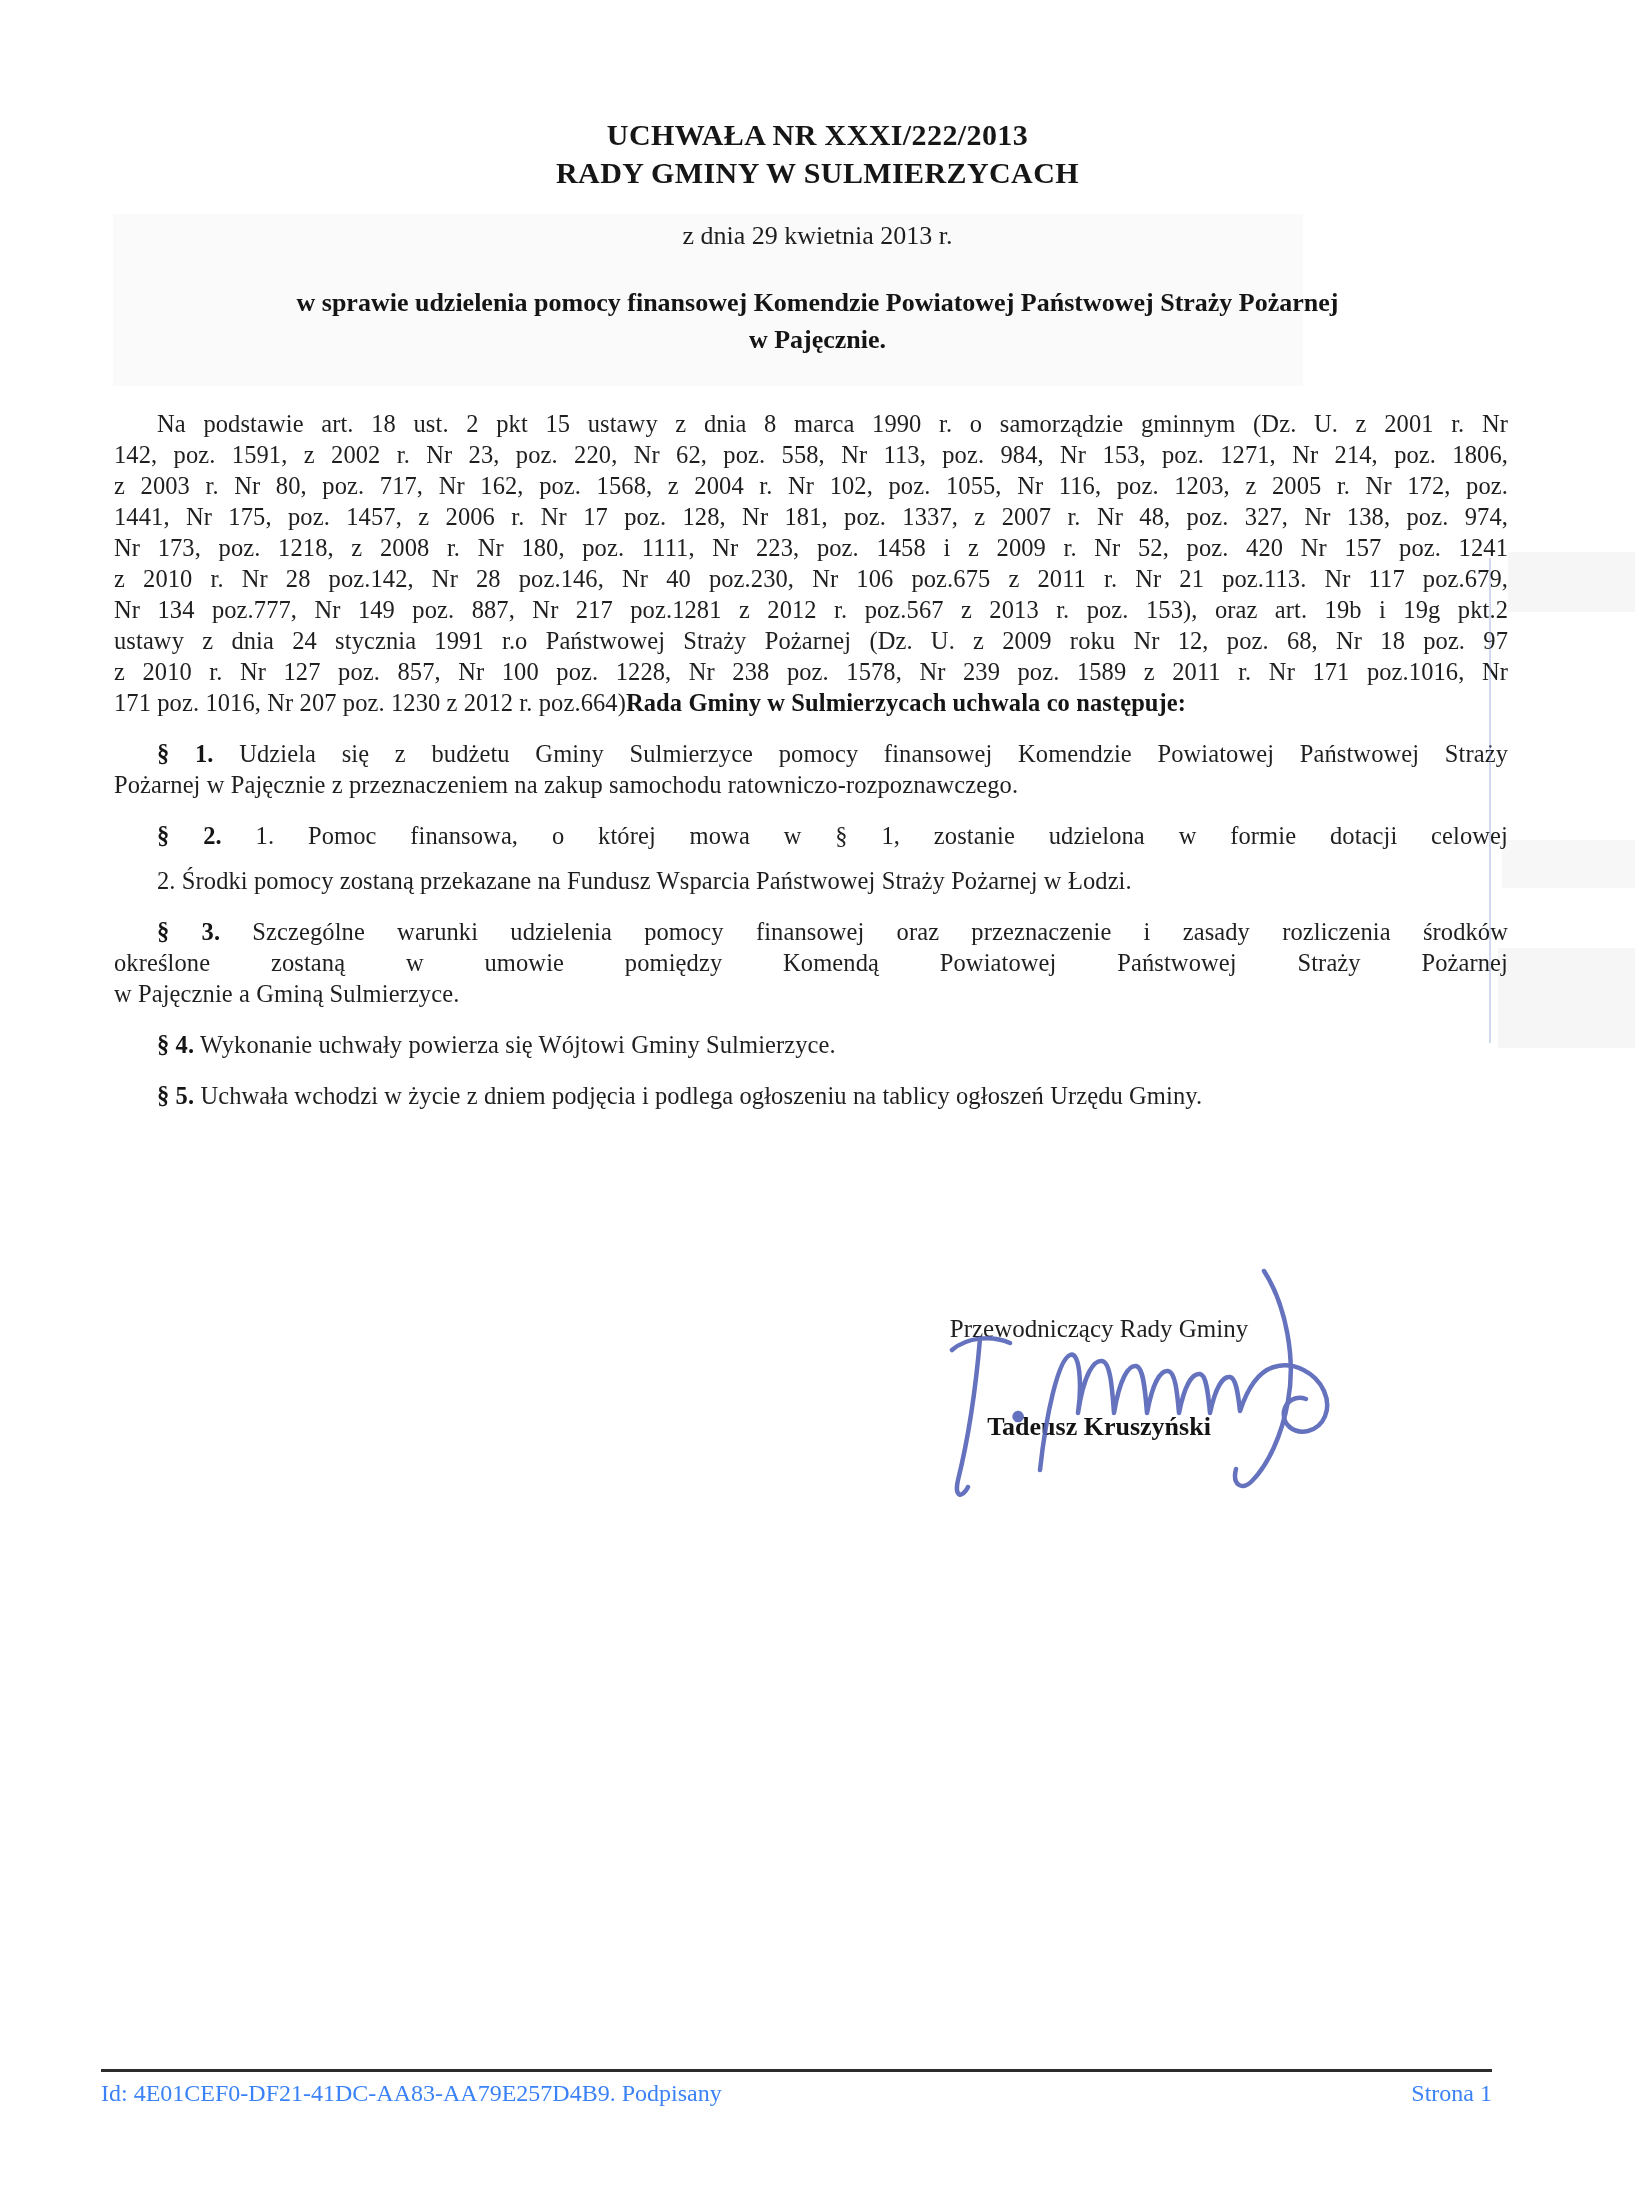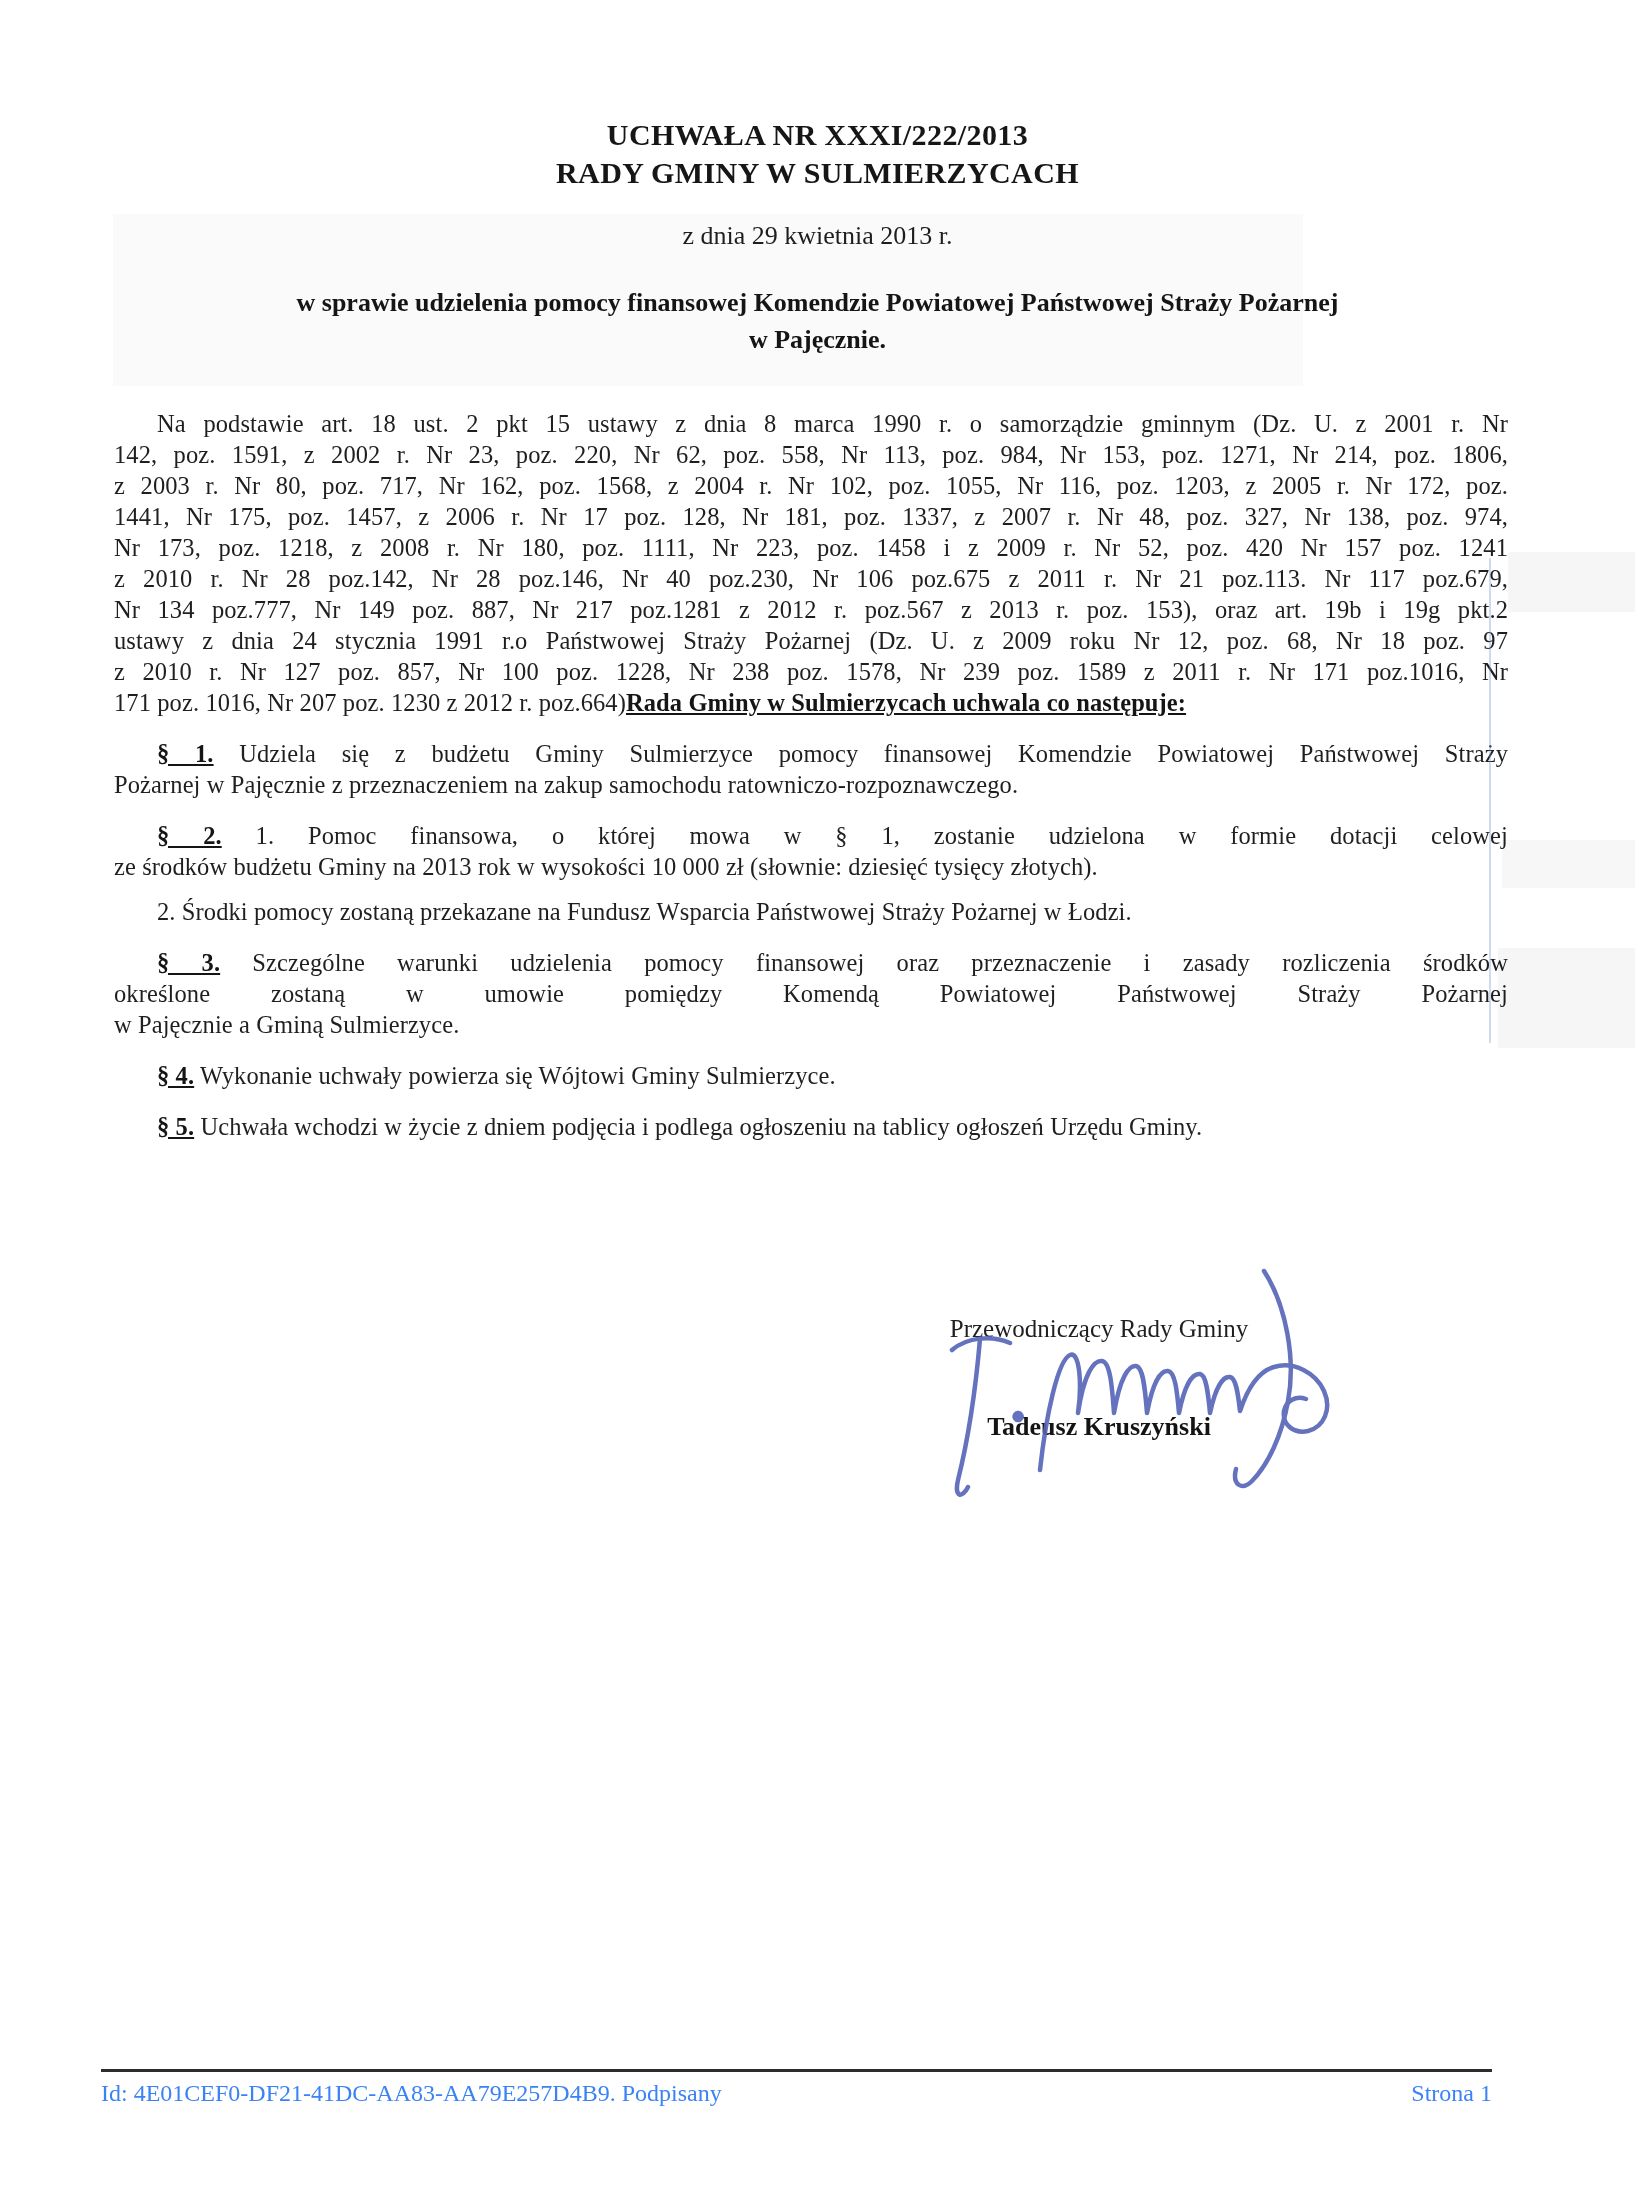--- a/index.html
+++ b/index.html
@@ -30,21 +30,21 @@
     margin-top:50px;
     font-size:24.5px;
     line-height:31px;
     letter-spacing:0.1px;
   }
   .para{margin-top:20px;}
   .para.first{margin-top:0;}
   .para.sub{margin-top:14px;}
   .line{white-space:normal;}
   .jline{text-align:justify;text-align-last:justify;}
-  .line b{color:#151515;text-decoration:underline;}
+  .line b{color:#151515;}
 
   .sig-area{position:absolute;left:12px;top:1255px;width:1635px;height:290px;}
   .sig-role{position:absolute;left:877px;top:60px;width:420px;text-align:center;font-size:25px;}
   .sig-name{position:absolute;left:877px;top:157px;width:420px;text-align:center;font-size:26px;font-weight:bold;color:#141414;}
   .sig-svg{position:absolute;left:900px;top:0;}
 
   .footer{position:absolute;left:101px;top:2069px;width:1391px;}
   .footer-rule{height:0;border-top:3px solid #2d2d2d;}
   .footer-row{display:flex;justify-content:space-between;margin-top:8px;font-size:24px;color:#3b82f6;}
 </style>
@@ -79,21 +79,20 @@
         <div class="line jline">ustawy z dnia 24 stycznia 1991 r.o Państwowej Straży Pożarnej (Dz. U. z 2009 roku Nr 12, poz. 68, Nr 18 poz. 97</div>
         <div class="line jline">z 2010 r. Nr 127 poz. 857, Nr 100 poz. 1228, Nr 238 poz. 1578, Nr 239 poz. 1589 z 2011 r. Nr 171 poz.1016, Nr</div>
         <div class="line">171 poz. 1016, Nr 207 poz. 1230 z 2012 r. poz.664)<b>Rada Gminy w Sulmierzycach uchwala co następuje:</b></div>
       </div>
       <div class="para">
         <div class="line jline" style="padding-left: 43px;"><b>§ 1.</b> Udziela się z budżetu Gminy Sulmierzyce pomocy finansowej Komendzie Powiatowej Państwowej Straży</div>
         <div class="line">Pożarnej w Pajęcznie z przeznaczeniem na zakup samochodu ratowniczo-rozpoznawczego.</div>
       </div>
       <div class="para">
         <div class="line jline" style="padding-left: 43px;"><b>§ 2.</b> 1. Pomoc finansowa, o której mowa w § 1, zostanie udzielona w formie dotacji celowej</div>
-        <div class="line">ze środków budżetu Gminy na 2013 rok w wysokości 10 000 zł (słownie: dziesięć tysięcy złotych).</div>
       </div>
       <div class="para sub">
         <div class="line" style="padding-left: 43px;">2. Środki pomocy zostaną przekazane na Fundusz Wsparcia Państwowej Straży Pożarnej w Łodzi.</div>
       </div>
       <div class="para">
         <div class="line jline" style="padding-left: 43px;"><b>§ 3.</b> Szczególne warunki udzielenia pomocy finansowej oraz przeznaczenie i zasady rozliczenia środków</div>
         <div class="line jline">określone zostaną w umowie pomiędzy Komendą Powiatowej Państwowej Straży Pożarnej</div>
         <div class="line">w Pajęcznie a Gminą Sulmierzyce.</div>
       </div>
       <div class="para">

